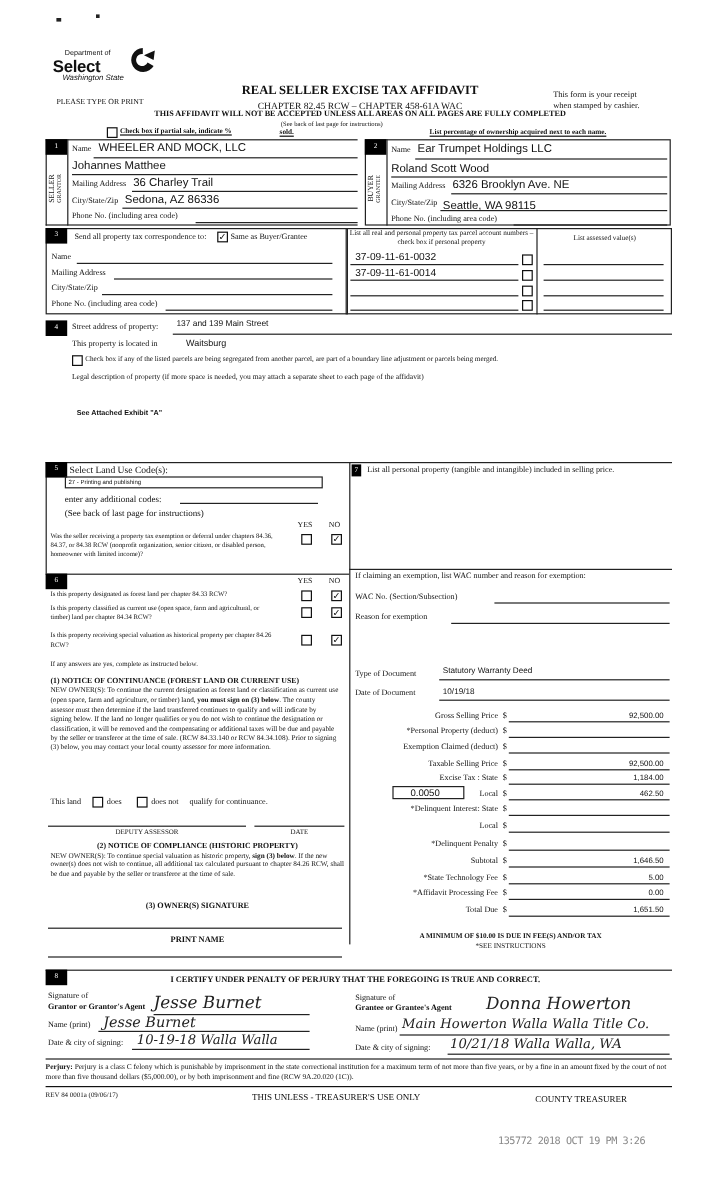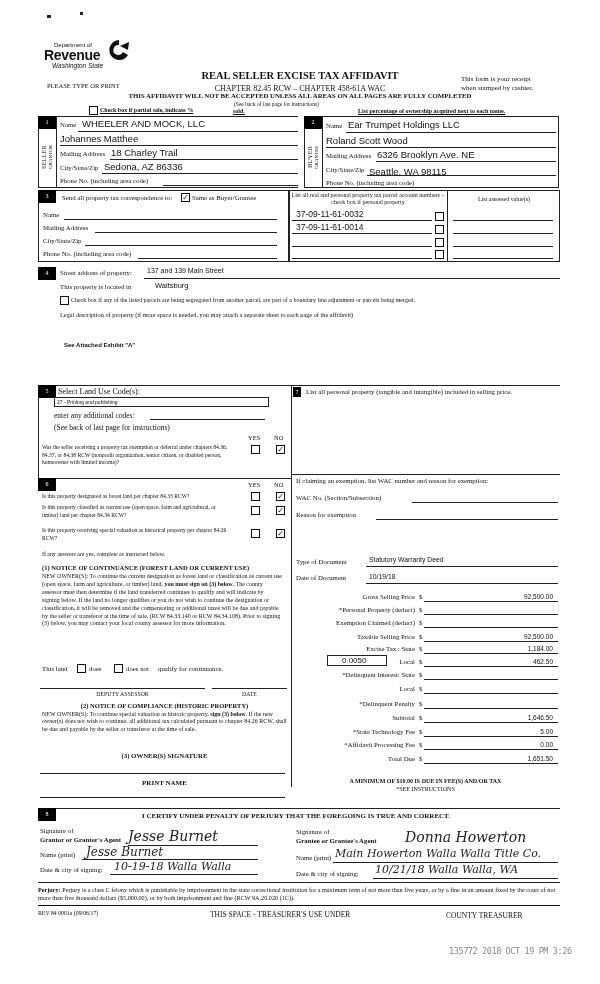--- a/index.html
+++ b/index.html
@@ -21,21 +21,21 @@
   .sig { position: absolute; font-family: "DejaVu Serif", serif; font-style: italic; font-size: 13px; color: #222; white-space: nowrap; }
 </style>
 </head>
 <body>
 
 <div class="abs" style="left:47px;top:15px;width:4px;height:3px;background:#222;"></div>
 <div class="abs" style="left:80px;top:12px;width:3px;height:3px;background:#222;"></div>
 
 <div class="abs" style="left:44px;top:40px;width:90px;height:30px;">
   <div class="abs sans" style="left:10px;top:2px;font-size:6px;">Department of</div>
-  <div class="abs sans bold" style="left:0;top:7px;font-size:14px;letter-spacing:-0.3px;">Revenue</div>
+  <div class="abs sans bold" style="left:0;top:7px;font-size:14px;letter-spacing:-0.3px;">Select</div>
   <div class="abs sans" style="left:8px;top:22px;font-size:6.5px;font-style:italic;">Washington State</div>
   <svg class="abs" style="left:62px;top:-2px;" width="26" height="24" viewBox="0 0 26 24">
     <path d="M13 2 A10 10 0 1 0 22 17 L17 14 A5 5 0 1 1 13 7 Z" fill="#111"></path>
     <path d="M14 8 L23 4 L22 12 Z" fill="#111"></path>
   </svg>
 </div>
 
 <div class="lbl" style="left:47px;top:82px;font-size:6.5px;">PLEASE TYPE OR PRINT</div>
 <div class="lbl bold center" style="left:190px;top:70px;width:220px;font-size:10.5px;">REAL SELLER EXCISE TAX AFFIDAVIT</div>
 <div class="lbl center" style="left:190px;top:84px;width:220px;font-size:8px;">CHAPTER 82.45 RCW – CHAPTER 458-61A WAC</div>
@@ -56,21 +56,21 @@
 </div>
 <div class="vtext" style="left:48px;top:132px;height:50px;font-size:5px;">
   <span>GRANTOR</span>
 </div>
 <div class="lbl" style="left:60px;top:121px;">Name</div>
 <div class="fill" style="left:82px;top:118px;">WHEELER AND MOCK, LLC</div>
 <div class="line" style="left:78px;top:131px;width:220px;"></div>
 <div class="fill" style="left:60px;top:133px;">Johannes Matthee</div>
 <div class="line" style="left:60px;top:145px;width:238px;"></div>
 <div class="lbl" style="left:60px;top:150px;">Mailing Address</div>
-<div class="fill" style="left:111px;top:147px;">18 Charley Trail</div>
+<div class="fill" style="left:111px;top:147px;">36 Charley Trail</div>
 <div class="line" style="left:110px;top:159px;width:188px;"></div>
 <div class="lbl" style="left:60px;top:164px;">City/State/Zip</div>
 <div class="fill" style="left:104px;top:161px;">Sedona, AZ 86336</div>
 <div class="line" style="left:102px;top:173px;width:196px;"></div>
 <div class="lbl" style="left:60px;top:177px;">Phone No. (including area code)</div>
 <div class="line" style="left:163px;top:185px;width:135px;"></div>
 
 <div class="box" style="left:304px;top:116px;width:255px;height:72px;"></div>
 <div class="num" style="left:304px;top:116px;">2</div>
 <div class="abs" style="left:322px;top:116px;width:0;height:72px;border-left:1px solid #222;"></div>
@@ -315,15 +315,15 @@
 <div class="line" style="left:373px;top:878px;width:185px;"></div>
 
 <div class="abs" style="left:38px;top:882px;width:522px;border-top:1px solid #222;"></div>
 
 <div class="lbl" style="left:38px;top:886px;width:522px;white-space:normal;font-size:6.2px;line-height:8px;">
   <b>Perjury:</b>
   <span>Perjury is a class C felony which is punishable by imprisonment in the state correctional institution for a maximum term of not more than five years, or by a fine in an amount fixed by the court of not more than five thousand dollars ($5,000.00), or by both imprisonment and fine (RCW 9A.20.020 (1C)).</span>
 </div>
 <div class="abs" style="left:38px;top:905px;width:522px;border-top:1.2px solid #111;"></div>
 <div class="lbl" style="left:38px;top:910px;font-size:5.8px;">REV 84 0001a (09/06/17)</div>
-<div class="lbl" style="left:210px;top:910px;font-size:7.5px;">THIS SPACE - TREASURER'S USE UNDER</div>
+<div class="lbl" style="left:210px;top:910px;font-size:7.5px;">THIS UNLESS - TREASURER'S USE ONLY</div>
 <div class="lbl" style="left:446px;top:911px;font-size:7.5px;">COUNTY TREASURER</div>
-<div class="lbl" style="left:415px;top:946px;font-family:'DejaVu Sans Mono', monospace;font-size:8.5px;color:#888;letter-spacing:-0.4px;margin-left:34px;">135772 2018 OCT 19 PM 3:26</div>
+<div class="lbl" style="left:415px;top:946px;font-family:'DejaVu Sans Mono', monospace;font-size:8.5px;color:#888;letter-spacing:-0.4px;">135772 2018 OCT 19 PM 3:26</div>
 
 </body></html>

